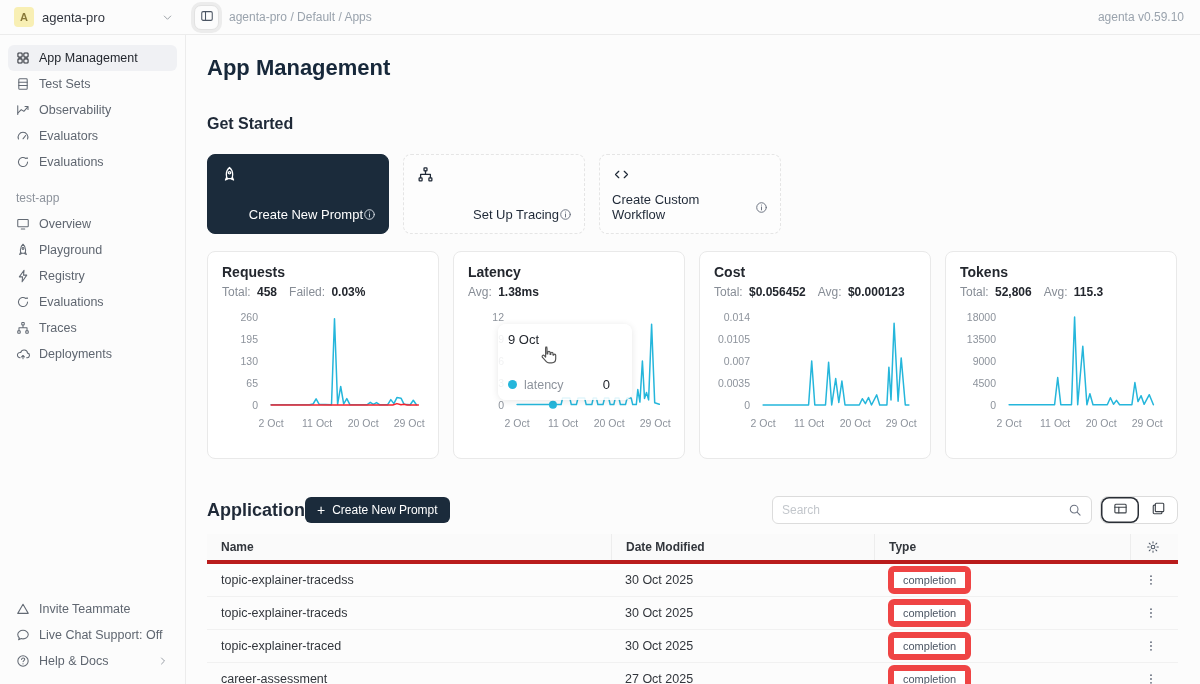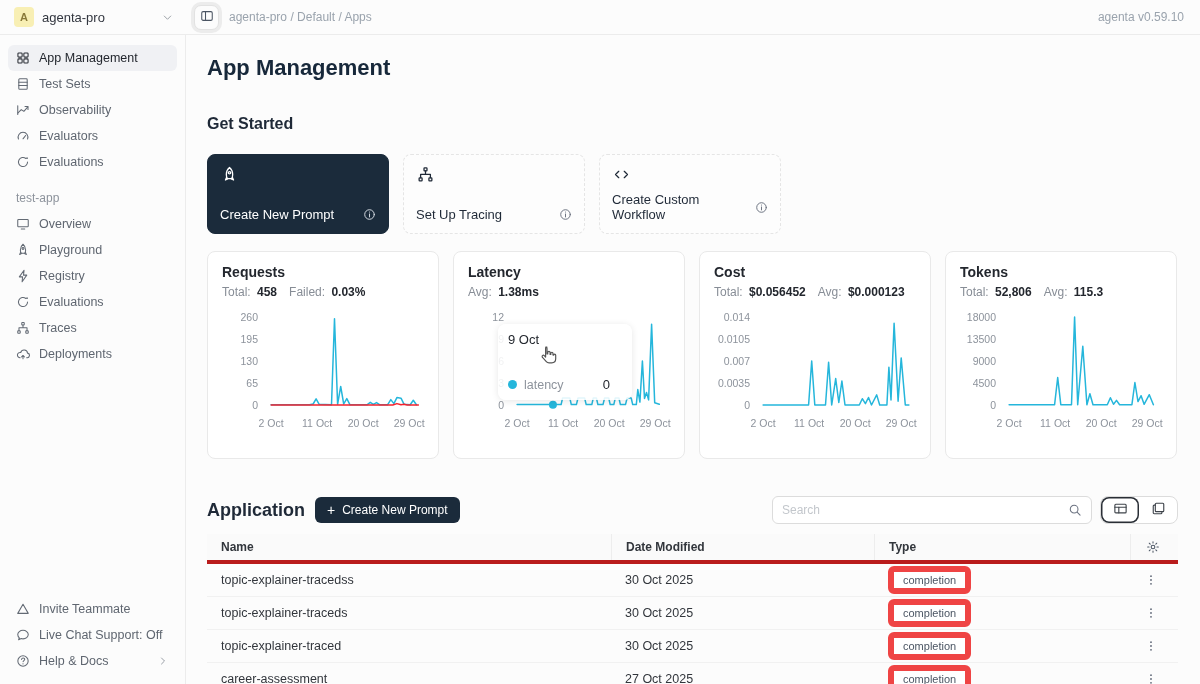--- a/index.html
+++ b/index.html
@@ -31,21 +31,21 @@
   main { flex:1; padding:20px 22px 0 21px; position:relative; overflow:hidden; }
   h1 { font-size:22px; font-weight:700; color:#17283a; }
   .h2 { font-size:16px; font-weight:600; color:#1f2937; }
   .gs-heading { margin:34px 0 21px; }
 
   
   .gs-cards { display:flex; gap:14px; margin-bottom:17px; }
   .gs-card { width:182px; height:80px; border-radius:8px; padding:11px 12px; display:flex; flex-direction:column; justify-content:space-between; border:1px dashed #e5e5e5; background:#fdfdfd; cursor:pointer; }
   .gs-card.dark { background:#1b2b3b; border:1px solid #1b2b3b; color:#fff; }
   .gs-top-icon { font-size:17px; display:inline-grid; place-items:center; width:18px; }
-  .gs-row { display:flex; align-items:center; justify-content:space-between; font-size:13px; font-weight:500; }
+  .gs-row { display:flex; align-items:center; justify-content:flex-end; font-size:13px; font-weight:500; }
   .gs-row .info { font-size:13px; color:#6b7280; display:grid; place-items:center; }
   .gs-card.dark .gs-row .info { color:#d5dbe2; }
 
   
   .charts { display:flex; gap:14px; }
   .chart-card { width:232px; height:208px; background:#fff; border:1px solid #e9e9e9; border-radius:8px; padding:12px 14px; position:relative; }
   .c-title { font-size:14px; font-weight:700; color:#23272e; margin-bottom:5px; }
   .c-stats { font-size:12px; color:#878d96; display:flex; gap:12px; margin-bottom:4px; white-space:nowrap; }
   .c-stats b { color:#23272e; font-weight:700; margin-left:3px; }
   svg.chart { width:204px; height:136px; display:block; }
@@ -53,21 +53,21 @@
 
   .tt { position:absolute; left:44px; top:72px; width:134px; height:76px; background:rgba(255,255,255,.87); border-radius:8px; box-shadow:0 1px 7px rgba(0,0,0,.10); padding:8px 10px; display:flex; flex-direction:column; justify-content:space-between; z-index:2; }
   .tt-label { font-size:13px; color:#23272e; font-weight:500; }
   .tt-row { display:flex; align-items:center; font-size:12.5px; color:#8d939c; }
   .tt-dot { width:9px; height:9px; border-radius:50%; background:#25b6db; margin-right:7px; flex:0 0 9px; }
   .tt-value { margin-left:auto; color:#23272e; font-size:13px; padding-right:12px; }
   .hand { position:absolute; left:84px; top:93px; z-index:3; font-size:19px; }
 
   
   .app-hdr { display:flex; align-items:center; margin-top:37px; }
-  .app-hdr .h2 { font-size:18px; margin-right:10px; }
+  .app-hdr .h2 { font-size:18px; }
   .dark-btn { background:#1b2b3b; color:#fff; border:none; border-radius:6px; height:26px; padding:0 12px; font-size:12px; display:flex; align-items:center; gap:7px; cursor:pointer; font-family:inherit; }
   .dark-btn .plus { font-size:14px; line-height:1; }
   .right-tools { margin-left:auto; display:flex; align-items:flex-end; gap:8px; }
   .search-box { width:320px; height:28px; border:1px solid #dcdcdc; border-radius:6px; background:#fff; display:flex; align-items:center; padding:0 9px; }
   .search-box input { border:none; outline:none; flex:1; font-size:12px; color:#333; background:transparent; font-family:inherit; }
   .search-box input::placeholder { color:#c3c7cc; }
   .search-box .s-icon { color:#6b7280; font-size:14px; display:grid; place-items:center; }
   .seg { display:flex; border:1px solid #dcdcdc; border-radius:8px; background:#fff; height:28px; }
   .seg-btn { width:38px; display:grid; place-items:center; background:transparent; border:none; color:#3f444b; cursor:pointer; border-radius:8px; font-size:15px; }
   .seg-btn.active { box-shadow:inset 0 0 0 1.5px #2a2f36; }

